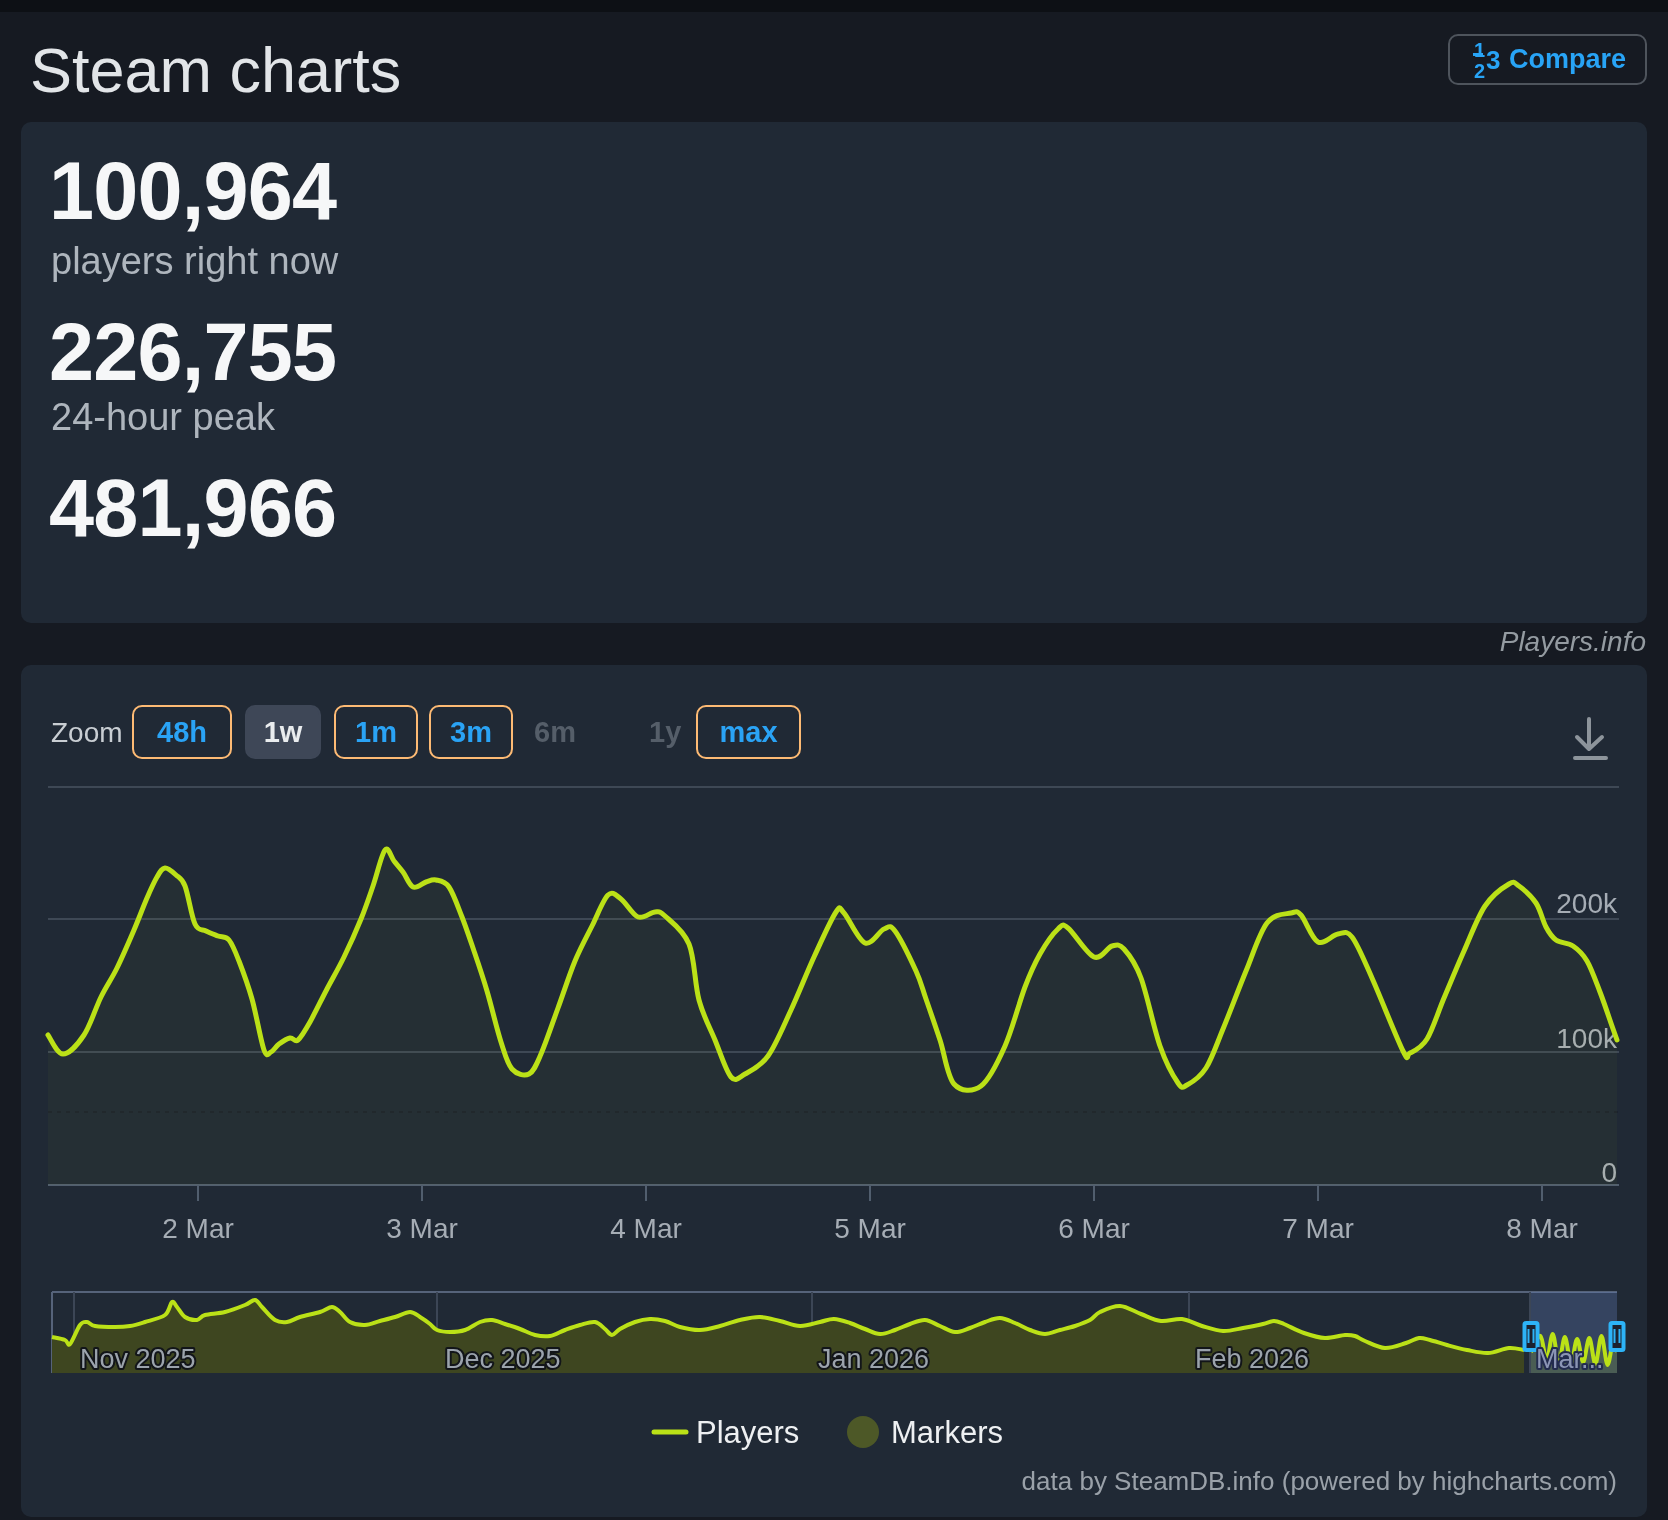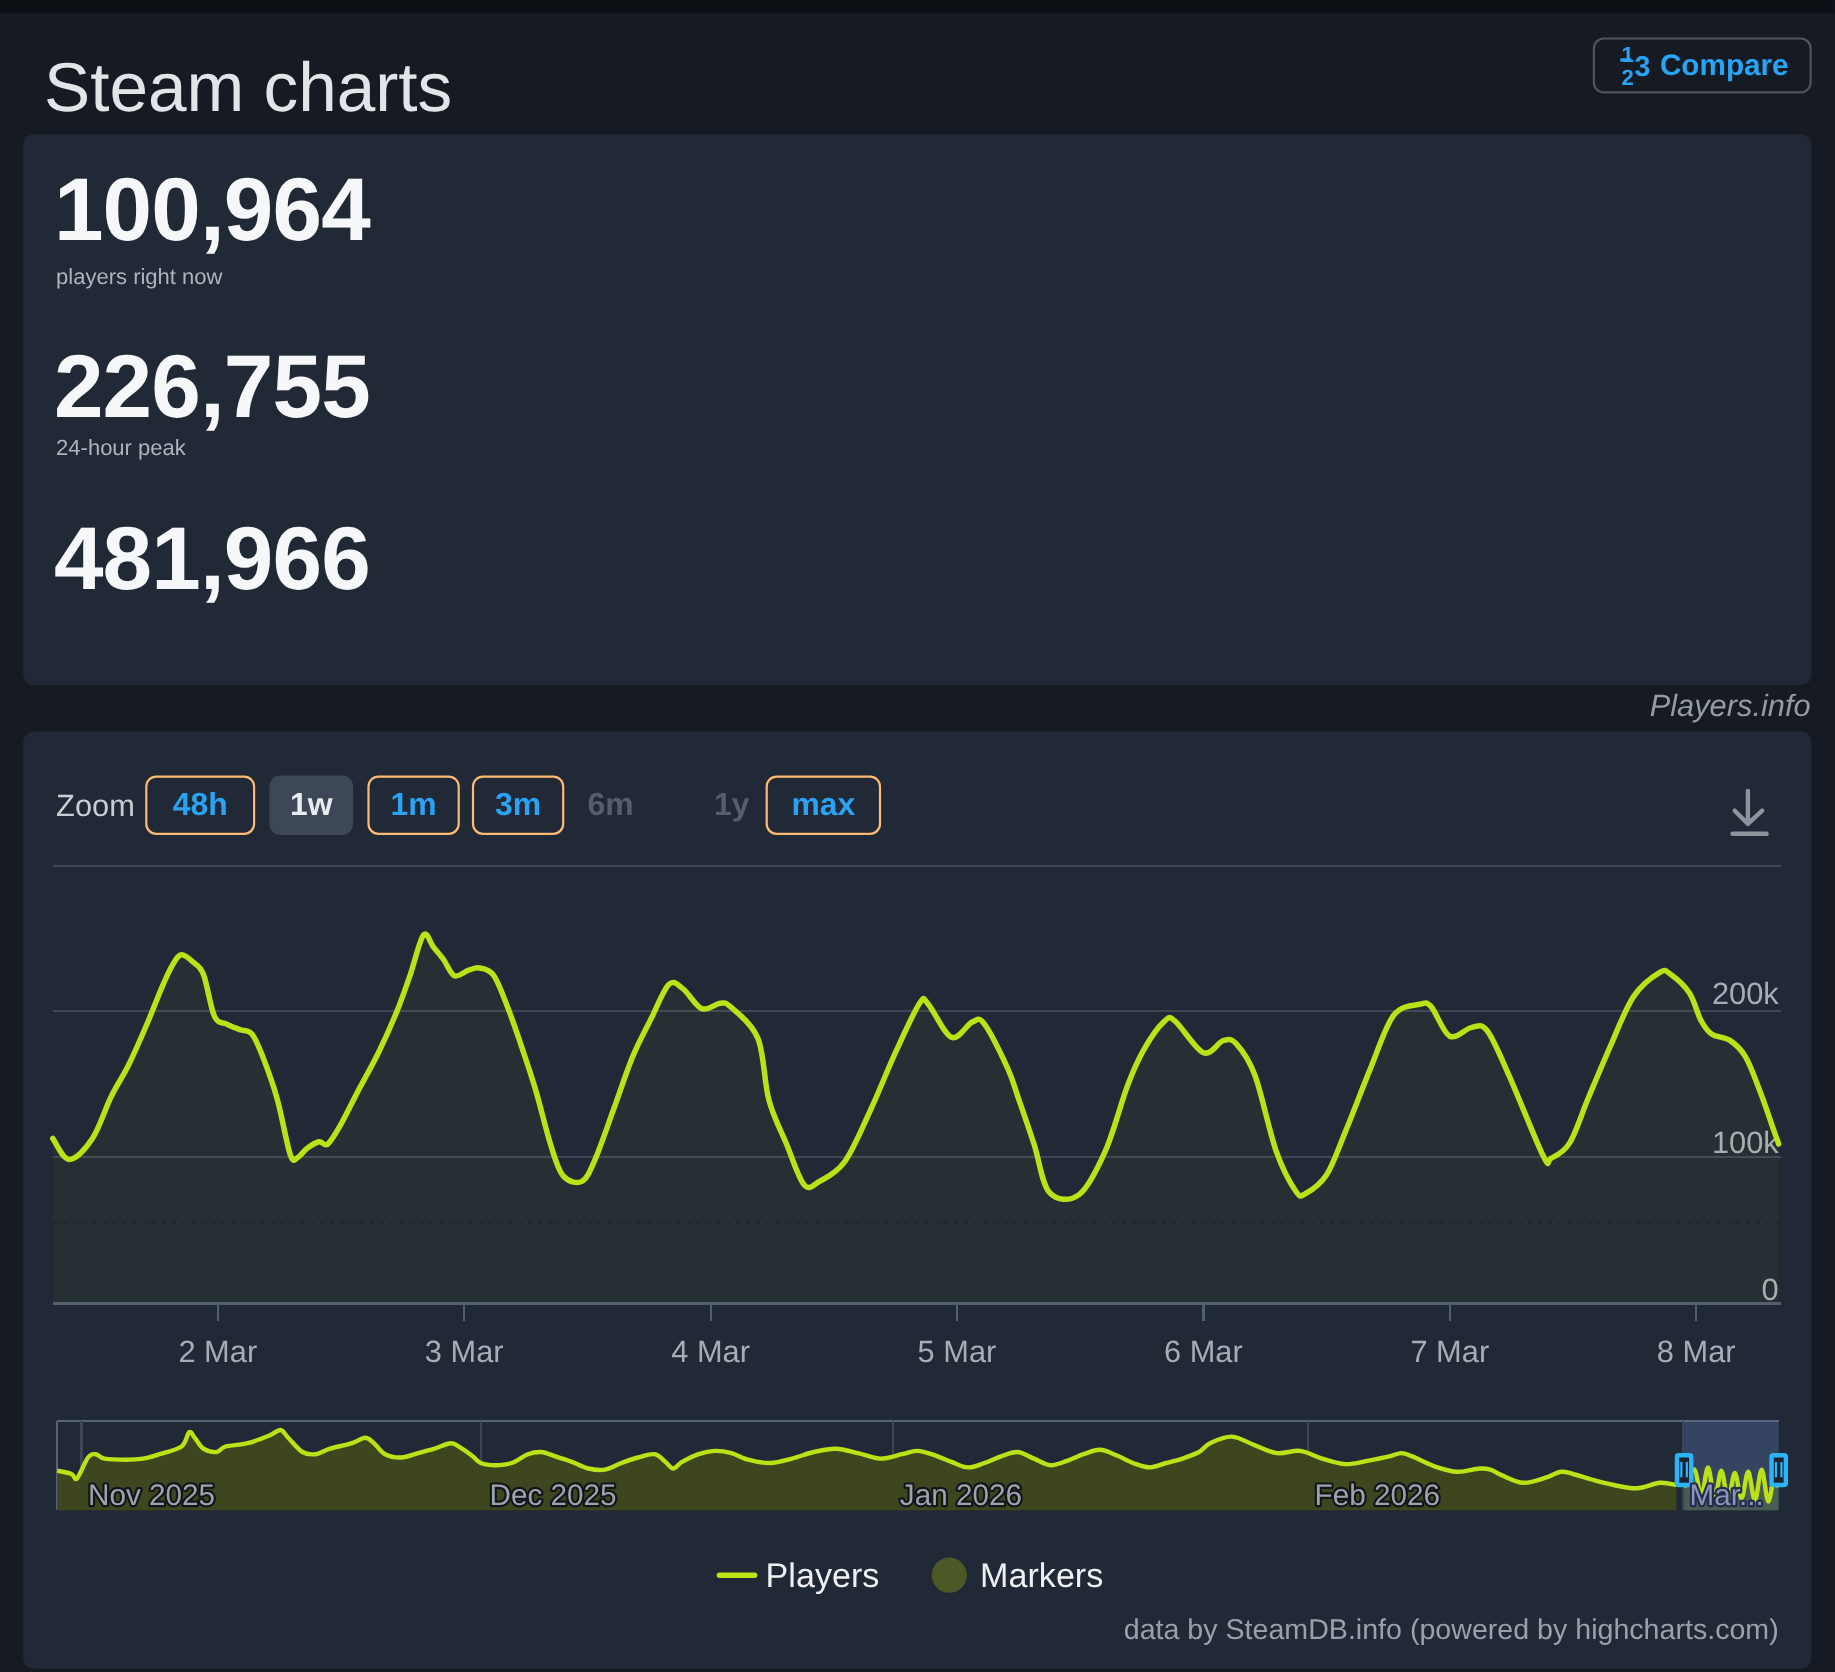--- a/index.html
+++ b/index.html
@@ -1,30 +1,30 @@
 <!DOCTYPE html>
 <html><head>
 <meta charset="utf-8">
 <style>
   html,body{margin:0;padding:0;}
   body{width:1668px;height:1520px;background:#161a22;font-family:"Liberation Sans",sans-serif;position:relative;overflow:hidden;}
   .topstrip{position:absolute;left:0;top:0;width:1668px;height:12px;background:#0d1015;}
-  h1{position:absolute;left:22px;top:26px;margin:18px;font-size:63px;font-weight:500;color:#e2e5e8;letter-spacing:0;}
+  h1{position:absolute;left:22px;top:26px;margin:8px;font-size:63px;font-weight:500;color:#e2e5e8;letter-spacing:0;}
   .compare{position:absolute;left:1448px;top:34px;width:199px;height:51px;box-sizing:border-box;border:2px solid #4e545c;border-radius:10px;color:#28a4f6;display:flex;align-items:center;justify-content:flex-start;padding-left:22px;}
   .compare .txt{font-size:27px;font-weight:700;margin-left:1px;}
   .cmpicon{position:relative;width:36px;height:40px;font-weight:700;}
   .cmpicon span{position:absolute;line-height:1;}
   .cmpicon .c1{font-size:20px;left:2px;top:0;}
   .cmpicon .c2{font-size:20px;left:2px;top:21px;}
   .cmpicon .c3{font-size:26px;left:14px;top:7px;}
   .cmpicon .bar{position:absolute;left:1px;top:13.5px;width:10px;height:3px;background:#28a4f6;}
   .panel{position:absolute;left:21px;width:1626px;background:#202935;border-radius:10px;text-align:right;}
   .stats{top:122px;height:501px;}
   .stat-num{position:absolute;left:28px;color:#f6f7f8;font-size:81px;font-weight:700;line-height:1;letter-spacing:-0.8px;}
-  .stat-lbl{position:absolute;left:30px;color:#aeb5bd;font-size:20px;line-height:1;}
+  .stat-lbl{position:absolute;left:30px;color:#aeb5bd;font-size:38px;line-height:1;}
   .watermark{position:absolute;right:22px;top:626px;font-size:28px;font-style:italic;color:#949ba1;}
   .chartpanel{top:665px;height:852px;}
   .zoomlbl{position:absolute;left:30px;top:52px;font-size:28px;color:#c9ced3;}
   .zbtn{position:absolute;top:40px;height:54px;box-sizing:border-box;border:2px solid #fdba74;border-radius:10px;color:#2aa3f5;font-size:29px;font-weight:700;display:flex;align-items:center;justify-content:center;background:transparent;}
   .zbtn.sel{background:#3e4757;border-color:#3e4757;color:#e9ecee;}
   .zdis{position:absolute;top:51px;font-size:29px;font-weight:700;color:#555e69;}
 </style>
 </head>
 <body>
 <div class="topstrip"></div>

